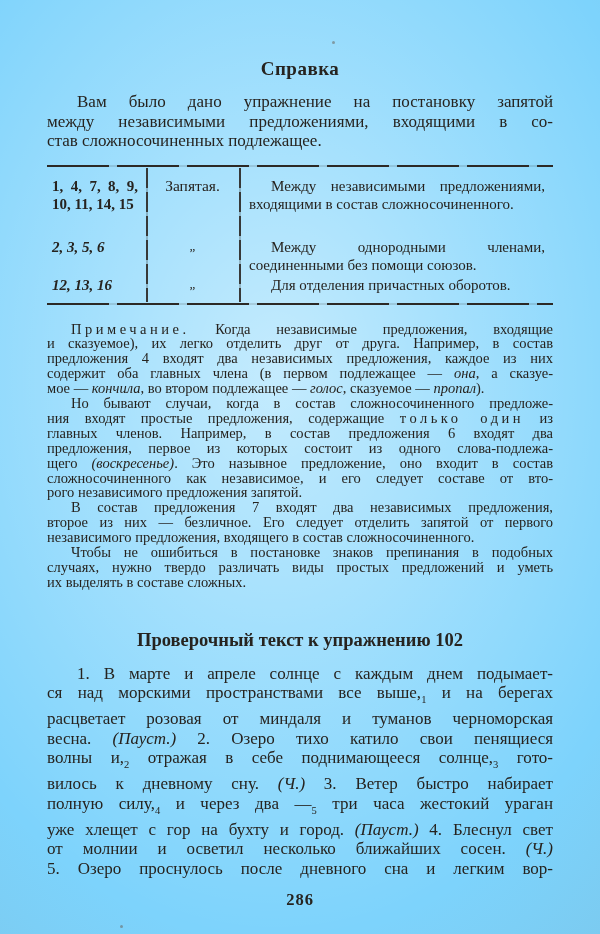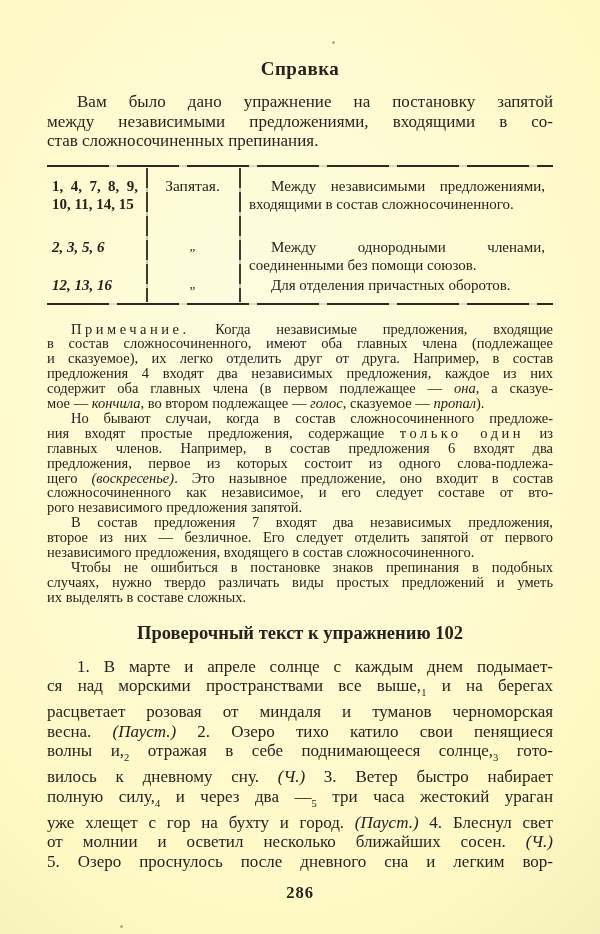--- a/index.html
+++ b/index.html
@@ -1,19 +1,19 @@
 <!DOCTYPE html>
 <html><head>
 <meta charset="utf-8">
 <style>
   html,body{margin:0;padding:0;}
   .page{
     position:relative;
     width:600px;height:934px;
-    background:#fef9c3;
+    background:#7dd3fc;
     font-family:"Liberation Serif","DejaVu Serif",serif;
     color:#26231f;
     overflow:hidden;
   }
   .page::before{
     content:"";position:absolute;inset:0;pointer-events:none;
     background:radial-gradient(125% 110% at 46% 40%, rgba(255,255,255,0.55) 0%, rgba(255,255,255,0) 55%, rgba(96,88,74,0.20) 100%);
   }
   .content{position:absolute;left:47px;top:0;width:506px;}
 
@@ -61,21 +61,21 @@
   .r1{padding-top:10px;}
   .r2{padding-top:7px;}
   .r3{padding-top:3px;}
   .c-num.r2,.c-num.r3{padding-top:7px;font-style:italic;}
   .c-num.r3{padding-top:3px;}
   .sign-ditto{font-size:13px;}
 
   .note{margin-top:17px;font-size:14.5px;line-height:14.9px;}
 
   h2.section-heading{
-    margin:18px 0 0 0;text-align:center;
+    margin:40px 0 0 0;text-align:center;
     font-size:18.5px;font-weight:bold;
   }
   .main-text{margin-top:13px;font-size:17px;line-height:19.4px;}
 
   .page-number{
     margin-top:12px;text-align:center;
     font-size:16.5px;font-weight:bold;letter-spacing:1px;
   }
   .speck{position:absolute;background:#6b655c;border-radius:50%;opacity:.55;}
 </style>
@@ -83,21 +83,21 @@
 <body>
 
 <div class="page">
   <div class="content">
 
     <h1 class="ref-title">Справка</h1>
 
     <div class="intro">
         <div class="tline ind"><span>Вам было дано упражнение на постановку запятой</span></div>
         <div class="tline"><span>между независимыми предложениями, входящими в со-</span></div>
-        <div class="tline last"><span>став сложносочиненных препинания.</span></div>
+        <div class="tline last"><span>став сложносочиненных подлежащее.</span></div>
       </div>
 
     <div class="ref-table">
       <div class="rule-h top"></div>
       <div class="vline v1"></div>
       <div class="vline v2"></div>
       <div class="tgrid">
         <div class="cell c-num r1">1, 4, 7, 8, 9, 10, 11, 14, 15</div>
         <div class="cell c-sign r1">Запятая.</div>
         <div class="cell c-rule r1">Между независимыми предложениями, входящими в состав сложносочиненного.</div>
@@ -109,21 +109,20 @@
         <div class="cell c-num r3">12, 13, 16</div>
         <div class="cell c-sign r3 sign-ditto">„</div>
         <div class="cell c-rule r3">Для отделения причастных оборотов.</div>
       </div>
       <div class="rule-h bottom"></div>
     </div>
 
     <div class="note">
       <div class="npara">
           <div class="tline ind"><span class="lsp">Примечание.</span><span> Когда независимые предложения, входящие</span></div>
-          <div class="tline"><span>в состав сложносочиненного, имеют оба главных члена (подлежащее</span></div>
           <div class="tline"><span>и сказуемое), их легко отделить друг от друга. Например, в состав</span></div>
           <div class="tline"><span>предложения 4 входят два независимых предложения, каждое из них</span></div>
           <div class="tline"><span>содержит оба главных члена (в первом подлежащее — </span><span class="it">она</span><span>, а сказуе-</span></div>
           <div class="tline last"><span>мое — </span><span class="it">кончила</span><span>, во втором подлежащее — </span><span class="it">голос</span><span>, сказуемое — </span><span class="it">пропал</span><span>).</span></div>
         </div>
       <div class="npara">
           <div class="tline ind"><span>Но бывают случаи, когда в состав сложносочиненного предложе-</span></div>
           <div class="tline"><span>ния входят простые предложения, содержащие </span><span class="lsp">только один</span><span> из</span></div>
           <div class="tline"><span>главных членов. Например, в состав предложения 6 входят два</span></div>
           <div class="tline"><span>предложения, первое из которых состоит из одного слова-подлежа-</span></div>

